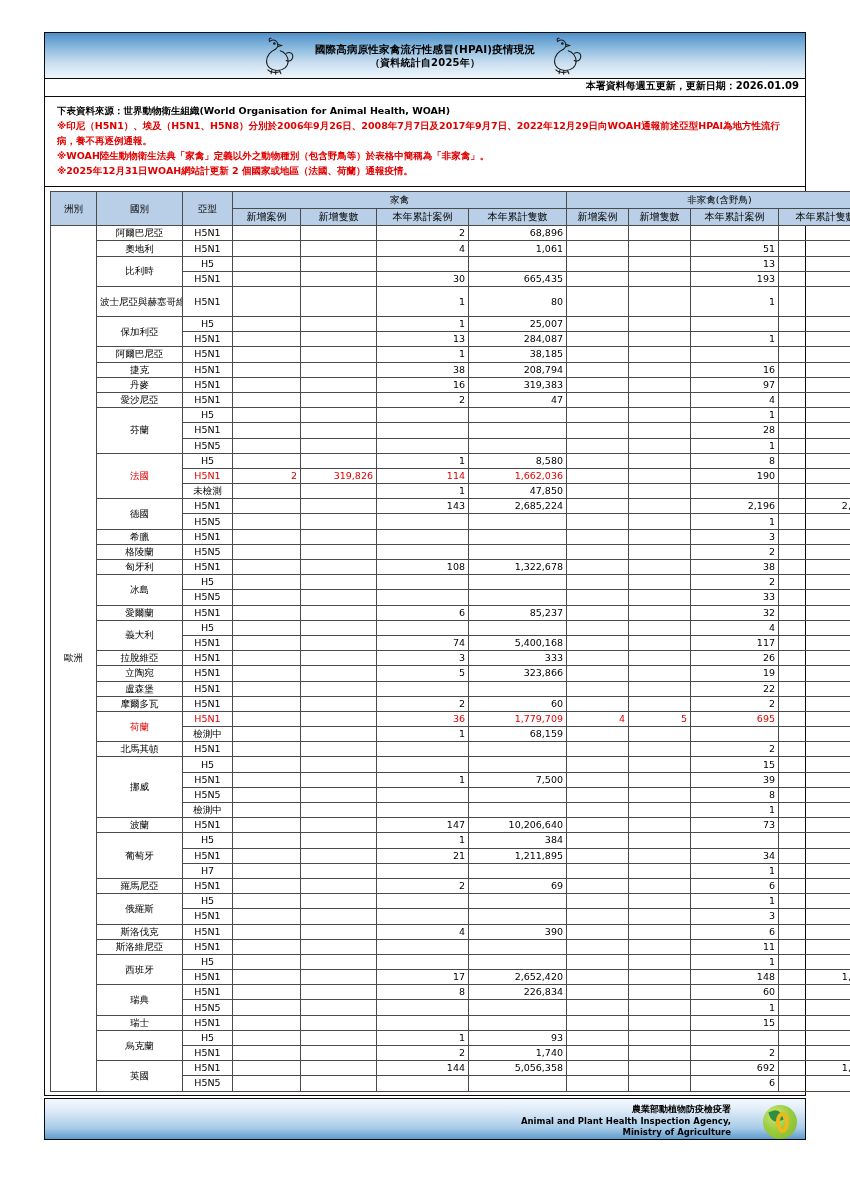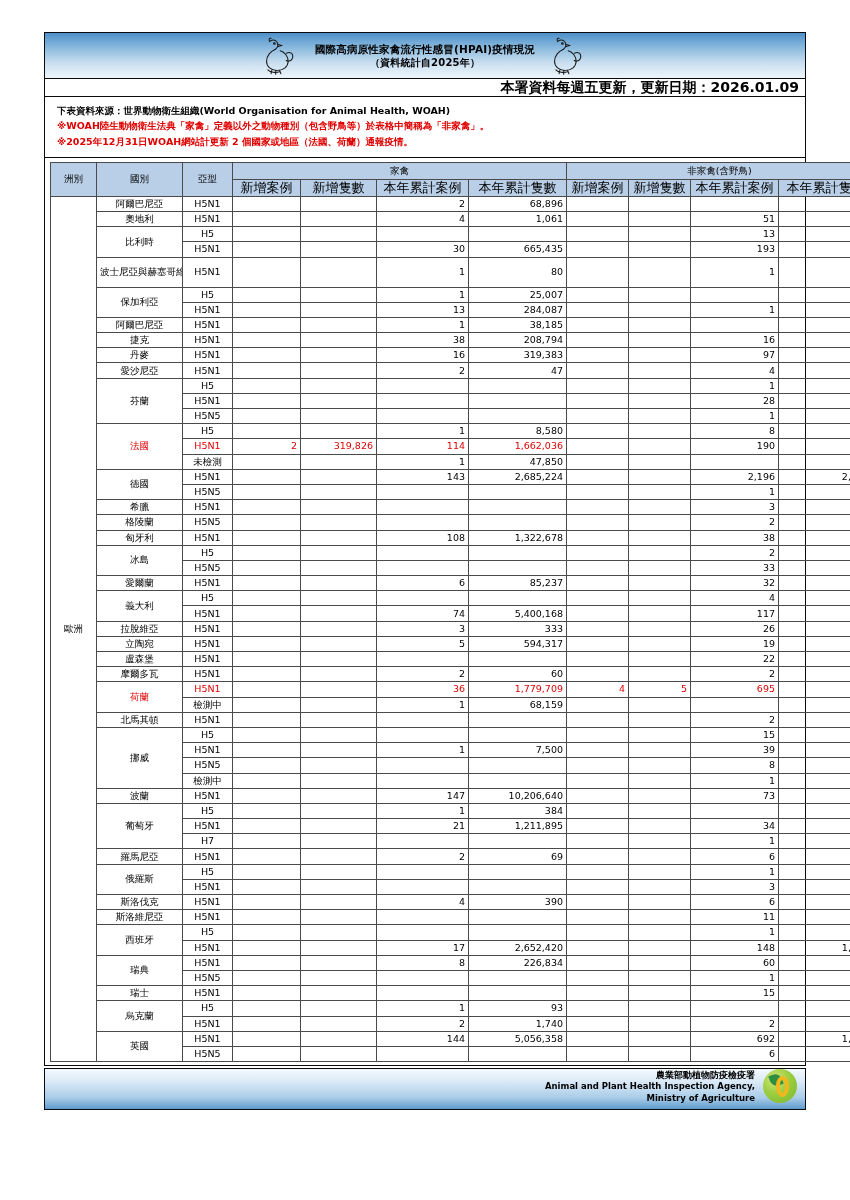--- a/index.html
+++ b/index.html
@@ -60,21 +60,21 @@
 
   
   .updatebar {
     border: 1.5px solid #0a0a0a;
     border-top: none;
     height: 18px;
     box-sizing: border-box;
     display: flex;
     justify-content: flex-end;
     padding-right: 6px;
-    font-size: 14px;
+    font-size: 10px;
     font-weight: bold;
     background: #fff;
   }
 
   
   .notes {
     border: 1.5px solid #0a0a0a;
     border-top: none;
     box-sizing: border-box;
     padding: 7px 8px 7px 12px;
@@ -112,21 +112,21 @@
     overflow: hidden;
     white-space: nowrap;
   }
   table.hpai thead th {
     background: #b9cfe7;
     text-align: center;
     font-weight: normal;
     color: #000;
   }
   thead th.grp { height: 17px; }
-  thead th.sub { height: 17px; font-size: 13px; }
+  thead th.sub { height: 17px; font-size: 10px; }
   thead th.tall { height: 34px; margin-left: 8px; }
 
   td.cont {
     text-align: center;
     vertical-align: middle;
     font-size: 10px;
   }
   td.country {
     text-align: center;
     vertical-align: middle;
@@ -147,23 +147,24 @@
 
   
   .footer {
     margin-top: 2px;
     position: relative;
     height: 42px;
     border: 1.5px solid #0a0a0a;
     box-sizing: border-box;
     background: linear-gradient(to bottom, #f4f9fd 0%, #dceaf7 30%, #a9cce8 72%, #5d9bcd 100%);
     display: flex;
-    align-items: flex-start;
+    align-items: flex-end;
     justify-content: flex-end;
     padding-right: 8px;
+    gap: 24px;
   }
   .footer-text {
     text-align: right;
     font-size: 8.5px;
     font-weight: bold;
     line-height: 1.35;
     color: #000;
     margin-right: 8px;
   }
   .footer-text .zh { font-size: 9px; }
@@ -231,20 +232,21 @@
         </g>
       </svg>
     </div>
 
     <div class="updatebar">
       <span>本署資料每週五更新，更新日期：2026.01.09</span>
     </div>
 
     <div class="notes">
       <p class="note">下表資料來源：世界動物衛生組織(World Organisation for Animal Health, WOAH)</p>
+      <p class="note red">※印尼（H5N1）、埃及（H5N1、H5N8）分別於2006年9月26日、2008年7月7日及2017年9月7日、2022年12月29日向WOAH通報前述亞型HPAI為地方性流行病，養不再逐例通報。</p>
       <p class="note red">※WOAH陸生動物衛生法典「家禽」定義以外之動物種別（包含野鳥等）於表格中簡稱為「非家禽」。</p>
       <p class="note red">※2025年12月31日WOAH網站計更新 2 個國家或地區（法國、荷蘭）通報疫情。</p>
     </div>
 
     <div class="tablewrap">
       <table class="hpai">
         <colgroup>
           <col style="width:46px">
             <col style="width:86px">
             <col style="width:50px">
@@ -604,21 +606,21 @@
               <td class="num"></td>
               <td class="num">26</td>
               <td class="num">30</td>
             </tr>
             <tr>
               <td class="country" rowspan="1">立陶宛</td>
               <td class="subtype">H5N1</td>
               <td class="num"></td>
               <td class="num"></td>
               <td class="num">5</td>
-              <td class="num">594,317</td>
+              <td class="num">323,866</td>
               <td class="num"></td>
               <td class="num"></td>
               <td class="num">19</td>
               <td class="num">36</td>
             </tr>
             <tr>
               <td class="country" rowspan="1">盧森堡</td>
               <td class="subtype">H5N1</td>
               <td class="num"></td>
               <td class="num"></td>

